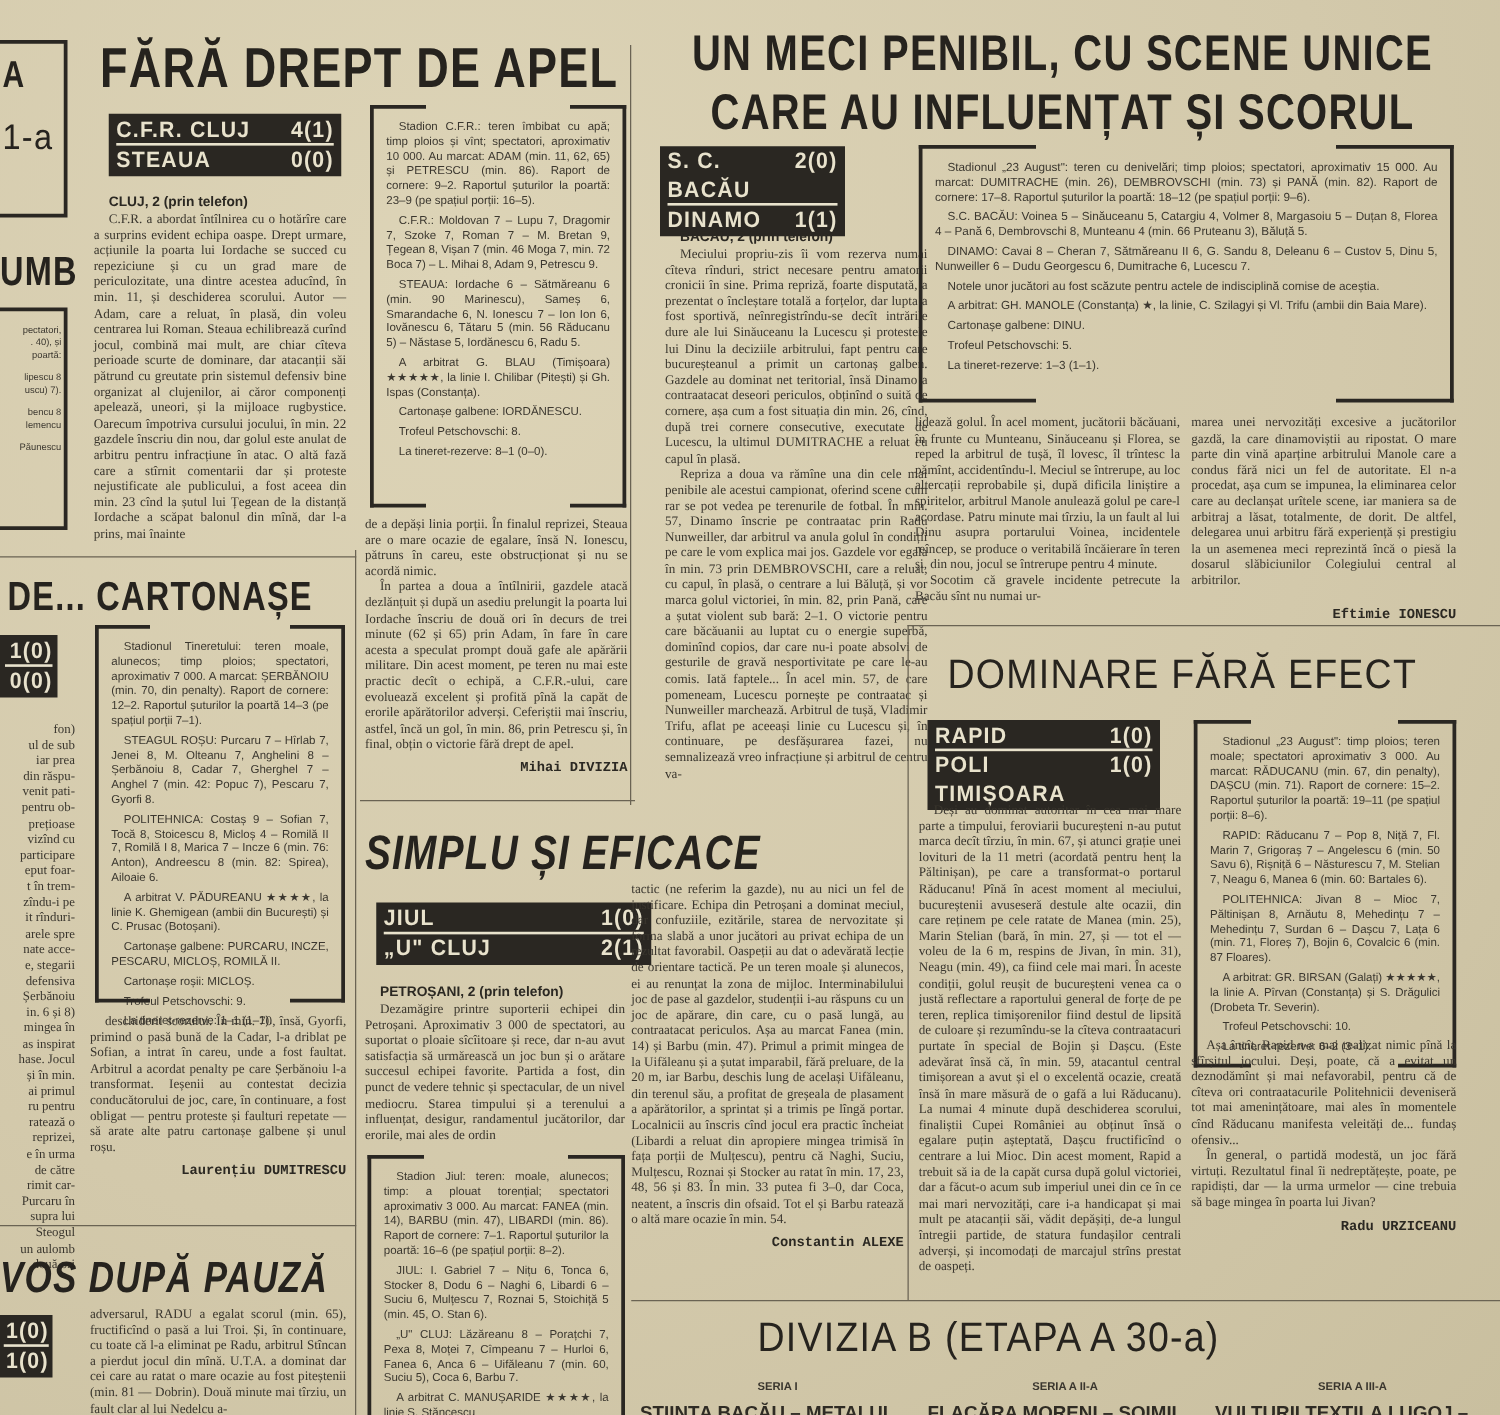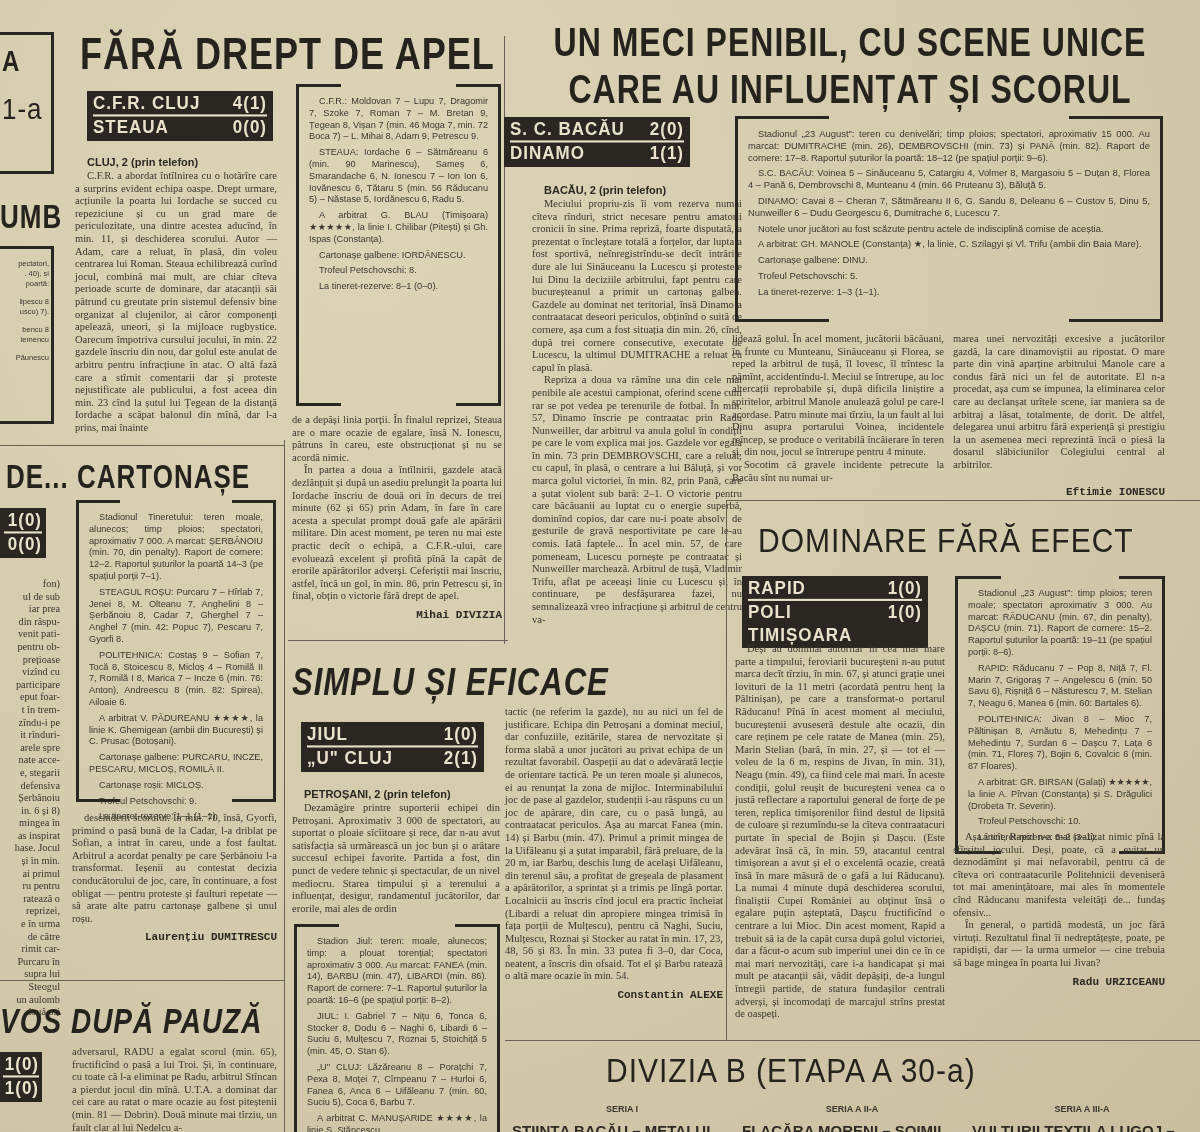--- a/index.html
+++ b/index.html
@@ -188,38 +188,39 @@
       <span>0(0)</span>
     </div>
 </div>
 
 <div class="abs" style="left:75px; top:148px; width:202px;">
   <div class="dateline">CLUJ, 2 (prin telefon)</div>
   <div class="body-text">C.F.R. a abordat întîlnirea cu o hotărîre care a surprins evident echipa oaspe. Drept urmare, acțiunile la poarta lui Iordache se succed cu repeziciune și cu un grad mare de periculozitate, una dintre acestea aducînd, în min. 11, și deschiderea scorului. Autor — Adam, care a reluat, în plasă, din voleu centrarea lui Roman. Steaua echilibrează curînd jocul, combină mai mult, are chiar cîteva perioade scurte de dominare, dar atacanții săi pătrund cu greutate prin sistemul defensiv bine organizat al clujenilor, ai căror componenți apelează, uneori, și la mijloace rugbystice. Oarecum împotriva cursului jocului, în min. 22 gazdele înscriu din nou, dar golul este anulat de arbitru pentru infracțiune în atac. O altă fază care a stîrnit comentarii dar și proteste nejustificate ale publicului, a fost aceea din min. 23 cînd la șutul lui Țegean de la distanță Iordache a scăpat balonul din mînă, dar l-a prins, mai înainte</div>
 </div>
 
 <div class="infobox" style="left:296px; top:84px; width:205px; height:322px;">
+  <p>Stadion C.F.R.: teren îmbibat cu apă; timp ploios și vînt; spectatori, aproximativ 10 000. Au marcat: ADAM (min. 11, 62, 65) și PETRESCU (min. 86). Raport de cornere: 9–2. Raportul șuturilor la poartă: 23–9 (pe spațiul porții: 16–5).</p>
   <p>C.F.R.: Moldovan 7 – Lupu 7, Dragomir 7, Szoke 7, Roman 7 – M. Bretan 9, Țegean 8, Vișan 7 (min. 46 Moga 7, min. 72 Boca 7) – L. Mihai 8, Adam 9, Petrescu 9.</p>
   <p>STEAUA: Iordache 6 – Sătmăreanu 6 (min. 90 Marinescu), Sameș 6, Smarandache 6, N. Ionescu 7 – Ion Ion 6, Iovănescu 6, Tătaru 5 (min. 56 Răducanu 5) – Năstase 5, Iordănescu 6, Radu 5.</p>
   <p>A arbitrat G. BLAU (Timișoara) ★★★★★, la linie I. Chilibar (Pitești) și Gh. Ispas (Constanța).</p>
   <p>Cartonașe galbene: IORDĂNESCU.</p>
   <p>Trofeul Petschovschi: 8.</p>
   <p>La tineret-rezerve: 8–1 (0–0).</p>
 </div>
 
 <div class="abs" style="left:292px; top:414px; width:210px;">
   <div class="body-text" style="text-indent:0;">de a depăși linia porții. În finalul reprizei, Steaua are o mare ocazie de egalare, însă N. Ionescu, pătruns în careu, este obstrucționat și nu se acordă nimic.</div>
   <div class="body-text">În partea a doua a întîlnirii, gazdele atacă dezlănțuit și după un asediu prelungit la poarta lui Iordache înscriu de două ori în decurs de trei minute (62 și 65) prin Adam, în fare în care acesta a speculat prompt două gafe ale apărării militare. Din acest moment, pe teren nu mai este practic decît o echipă, a C.F.R.-ului, care evoluează excelent și profită pînă la capăt de erorile apărătorilor adverși. Ceferiștii mai înscriu, astfel, încă un gol, în min. 86, prin Petrescu și, în final, obțin o victorie fără drept de apel.</div>
   <div class="byline">Mihai DIVIZIA</div>
 </div>
 <div class="rule-h" style="left:288px; top:640px; width:220px;"></div>
 
 <div class="headline italic" style="position:absolute; left:292px; top:660px; font-size:31px;">SIMPLU ȘI EFICACE</div>
 
-<div class="scorebox abs" style="left:301px; top:722px; width:183px;">
+<div class="scorebox abs" style="left:301px; top:722px; width:220px;">
   <div class="row">
       <span>JIUL</span>
       <span>1(0)</span>
     </div>
   <div class="row">
       <span>„U" CLUJ</span>
       <span>2(1)</span>
     </div>
 </div>
 
@@ -240,21 +241,21 @@
   <div class="byline">Constantin ALEXE</div>
 </div>
 
 <div class="rule-v" style="left:504px; top:36px; height:608px;"></div>
 
 <div class="abs" style="left:520px; top:20px; width:660px; text-align:center;">
   <div class="headline" style="font-size:32px; transform-origin:top center;">UN MECI PENIBIL, CU SCENE UNICE</div>
   <div class="headline" style="font-size:32px; margin-top:10px; transform-origin:top center;">CARE AU INFLUENȚAT ȘI SCORUL</div>
 </div>
 
-<div class="scorebox abs" style="left:504px; top:117px; width:186px;">
+<div class="scorebox abs" style="left:528px; top:117px; width:148px;">
   <div class="row">
       <span>S. C. BACĂU</span>
       <span>2(0)</span>
     </div>
   <div class="row">
       <span>DINAMO</span>
       <span>1(1)</span>
     </div>
 </div>
 

